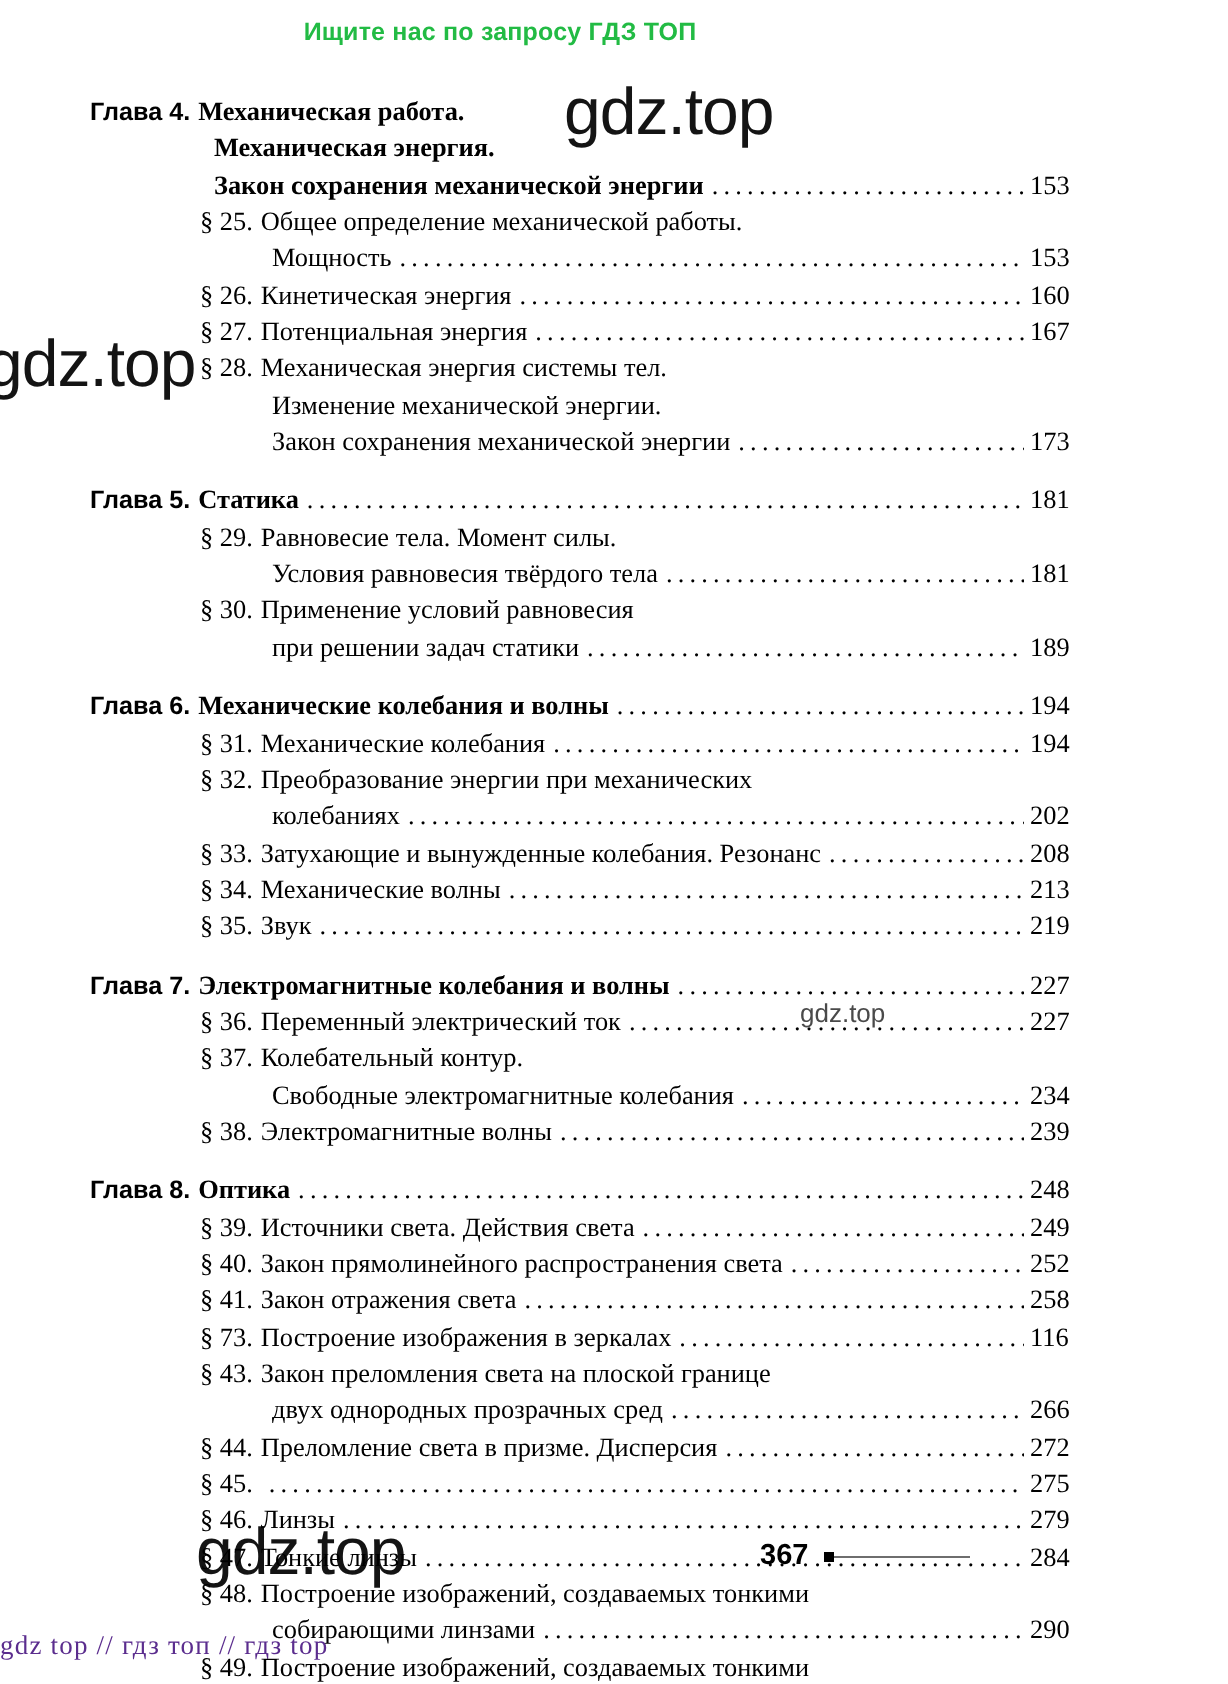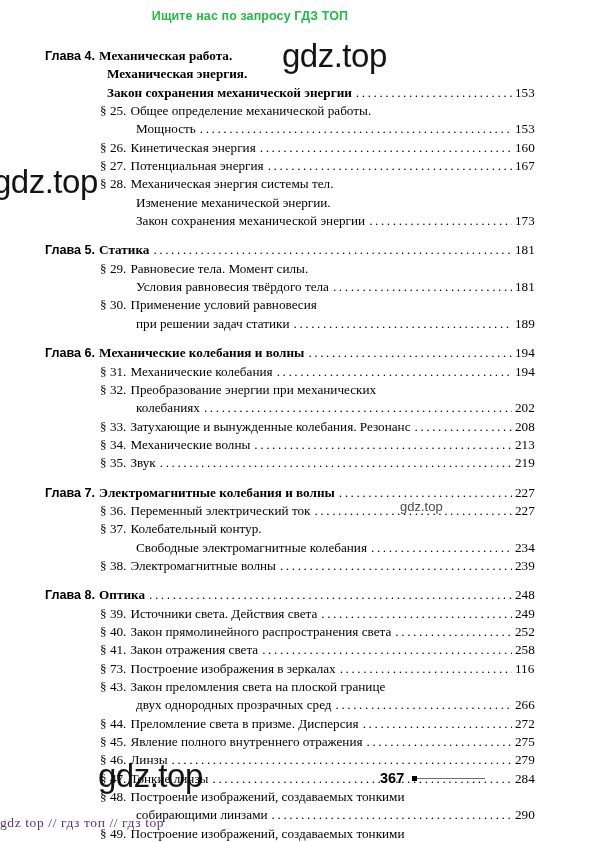--- a/index.html
+++ b/index.html
@@ -366,21 +366,20 @@
       <span class="pageno">266</span>
     </div>
     <div class="row section">
       <span class="sec-num">§ 44.</span>
       <span class="sec-title">Преломление света в призме. Дисперсия</span>
       <span class="leader"></span>
       <span class="pageno">272</span>
     </div>
     <div class="row section">
       <span class="sec-num">§ 45.</span>
-      <span class="sec-title">Явление полного внутреннего отражения</span>
       <span class="leader"></span>
       <span class="pageno">275</span>
     </div>
     <div class="row section">
       <span class="sec-num">§ 46.</span>
       <span class="sec-title">Линзы</span>
       <span class="leader"></span>
       <span class="pageno">279</span>
     </div>
     <div class="row section">

